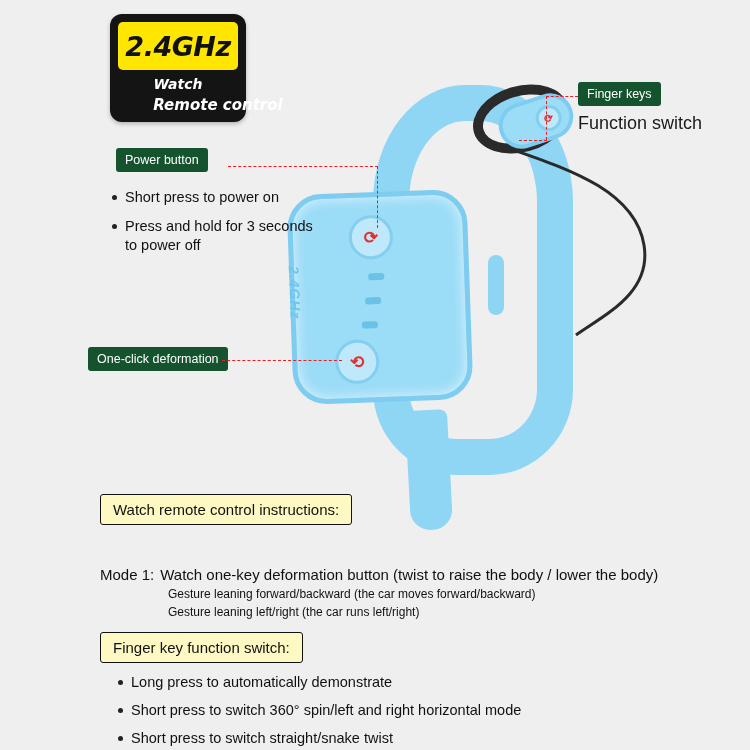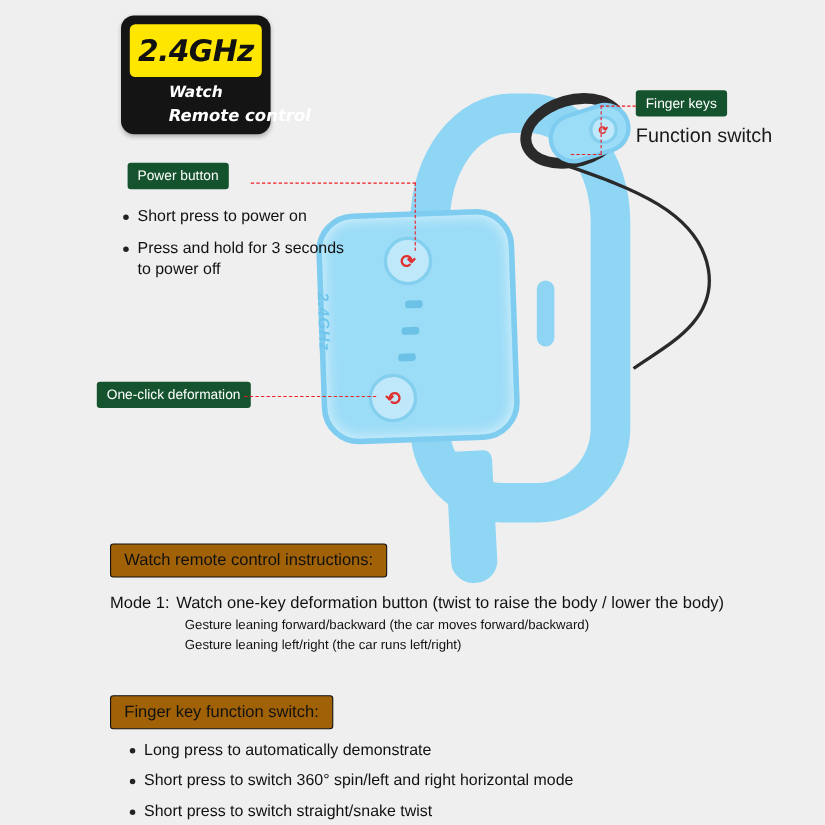--- a/index.html
+++ b/index.html
@@ -269,33 +269,33 @@
     font-size: 14.5px;
     color: #111;
     line-height: 1.32;
   }
 
   
   .section-head {
     position: absolute;
     border: 1.6px solid #111;
     border-radius: 3px;
-    background: #a16207;
+    background: #fef9c3;
     padding: 6px 12px;
     font-size: 15px;
     color: #111;
     white-space: nowrap;
   }
   .head-watch { left: 100px; top: 494px; }
   .head-finger { left: 100px; top: 632px; }
 
   .mode-block {
     position: absolute;
     left: 100px;
-    top: 540px;
+    top: 566px;
     width: 600px;
   }
   .mode-line1 {
     display: flex;
     align-items: baseline;
     font-size: 15px;
     color: #111;
   }
   .mode-label { margin-right: 6px; }
   .mode-sub {

